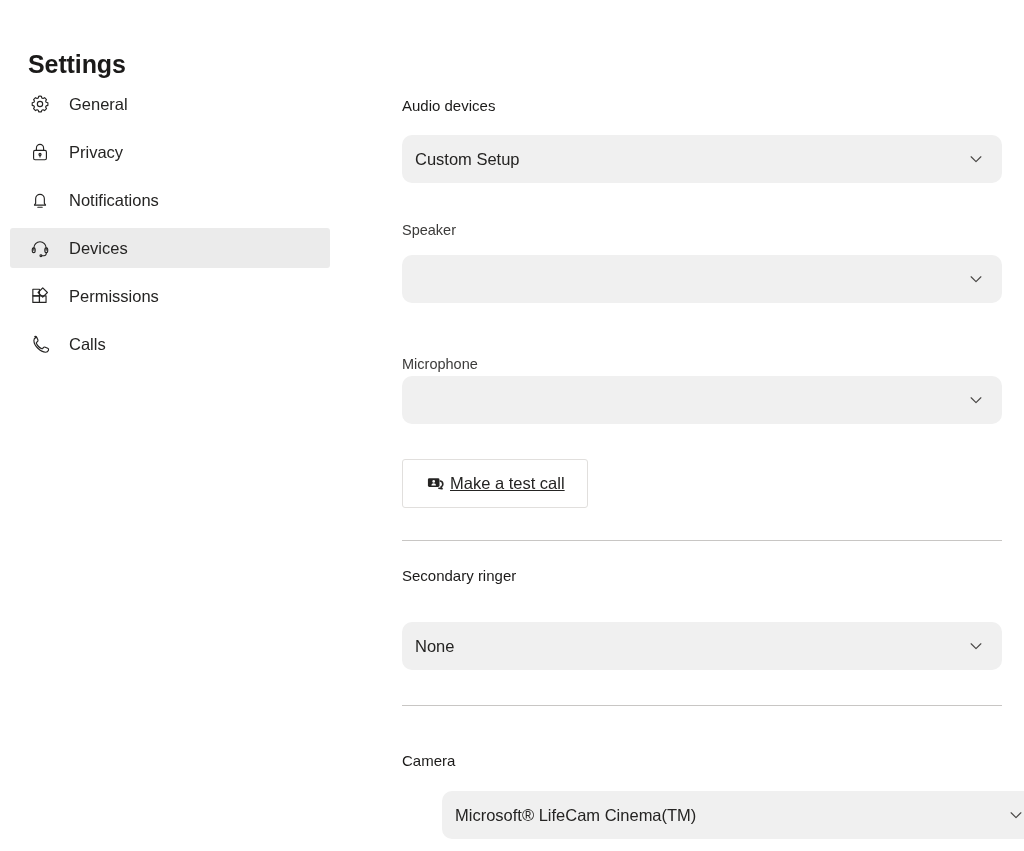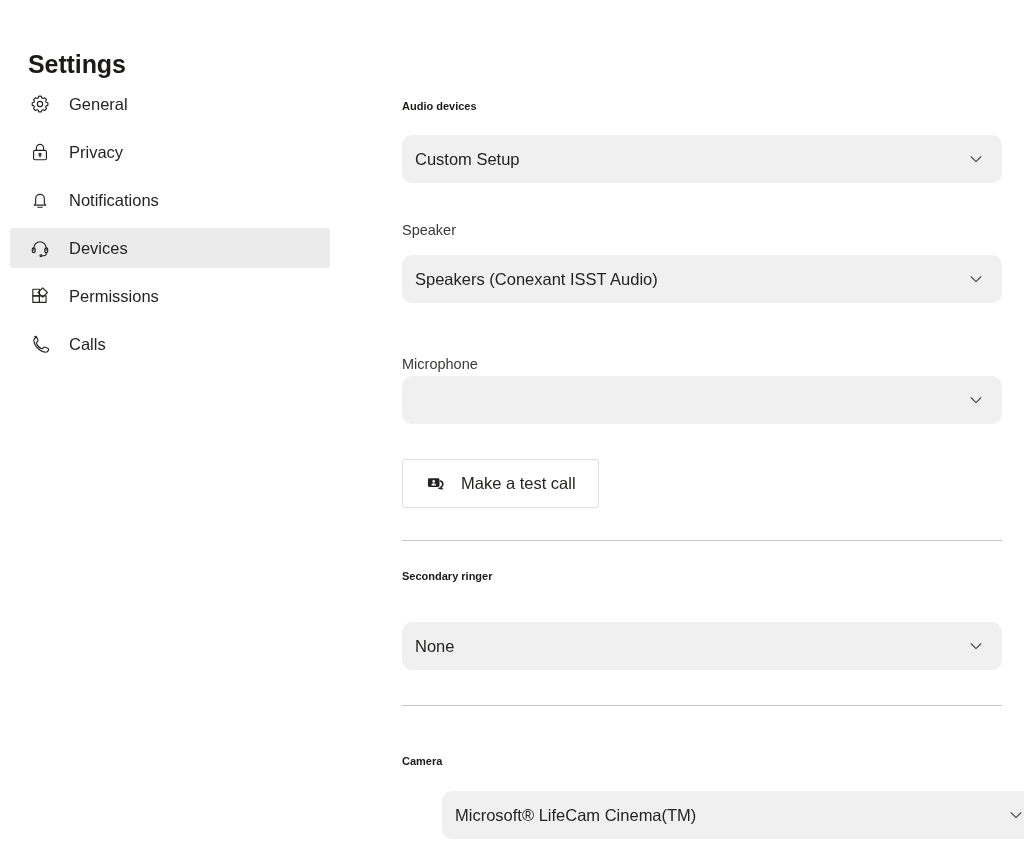--- a/index.html
+++ b/index.html
@@ -68,22 +68,22 @@
   }
 
   
   .content {
     position: absolute;
     left: 402px;
     top: 0;
     width: 600px;
   }
   .section-heading {
-    font-size: 11px;
-    font-weight: 700;
+    font-size: 15px;
+    font-weight: 400;
     color: #1b1a19;
     line-height: 22px;
   }
   .field-label {
     font-size: 14.5px;
     font-weight: 400;
     color: #3b3a39;
     line-height: 20px;
     text-align: right;
   }
@@ -139,25 +139,26 @@
   .test-call-btn .btn-icon {
     width: 22px;
     height: 22px;
     display: flex;
     align-items: center;
     justify-content: center;
     color: #252423;
     flex: 0 0 22px;
   }
   .test-call-btn .btn-label {
-    margin-left: 14px;
+    margin-left: 3px;
     font-size: 16.5px;
     font-weight: 400;
     color: #252423;
     white-space: nowrap;
+    text-decoration: underline;
   }
 
   
   .abs { position: absolute; left: 0; }
 </style>
 </head>
 <body>
 
 <div class="page-title">Settings</div>
 
@@ -240,21 +241,20 @@
     <span class="chev">
       <svg width="18" height="18" viewBox="0 0 24 24" fill="none" stroke="currentColor" stroke-width="1.5" stroke-linecap="round" stroke-linejoin="round">
           <path d="M5.5 9l6.5 6.5L18.5 9"></path>
         </svg>
     </span>
   </div>
 
   <div class="abs field-label" style="top:220px;">Speaker</div>
 
   <div class="abs dropdown" style="top:255px;">
-    <span class="dd-value">Speakers (Conexant ISST Audio)</span>
     <span class="chev">
       <svg width="18" height="18" viewBox="0 0 24 24" fill="none" stroke="currentColor" stroke-width="1.5" stroke-linecap="round" stroke-linejoin="round">
           <path d="M5.5 9l6.5 6.5L18.5 9"></path>
         </svg>
     </span>
   </div>
 
   <div class="abs field-label" style="top:354px;">Microphone</div>
 
   <div class="abs dropdown" style="top:376px;">

